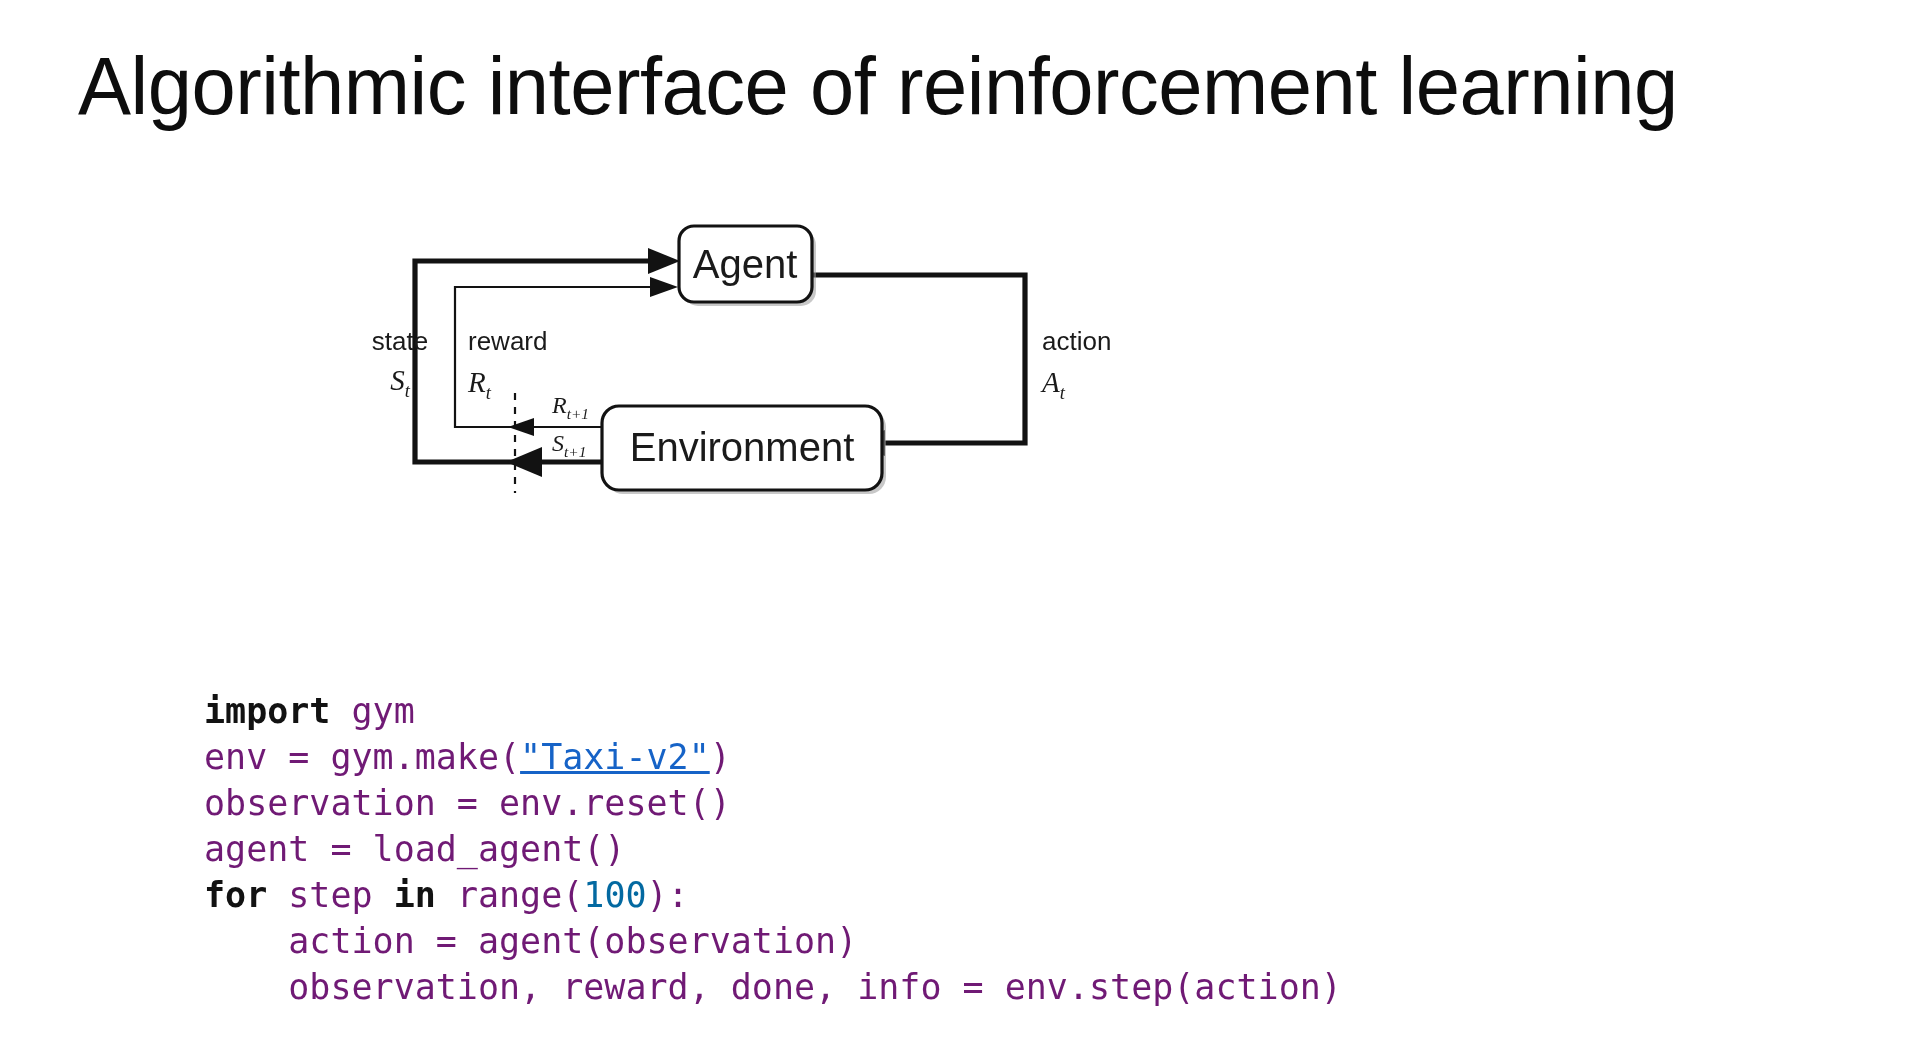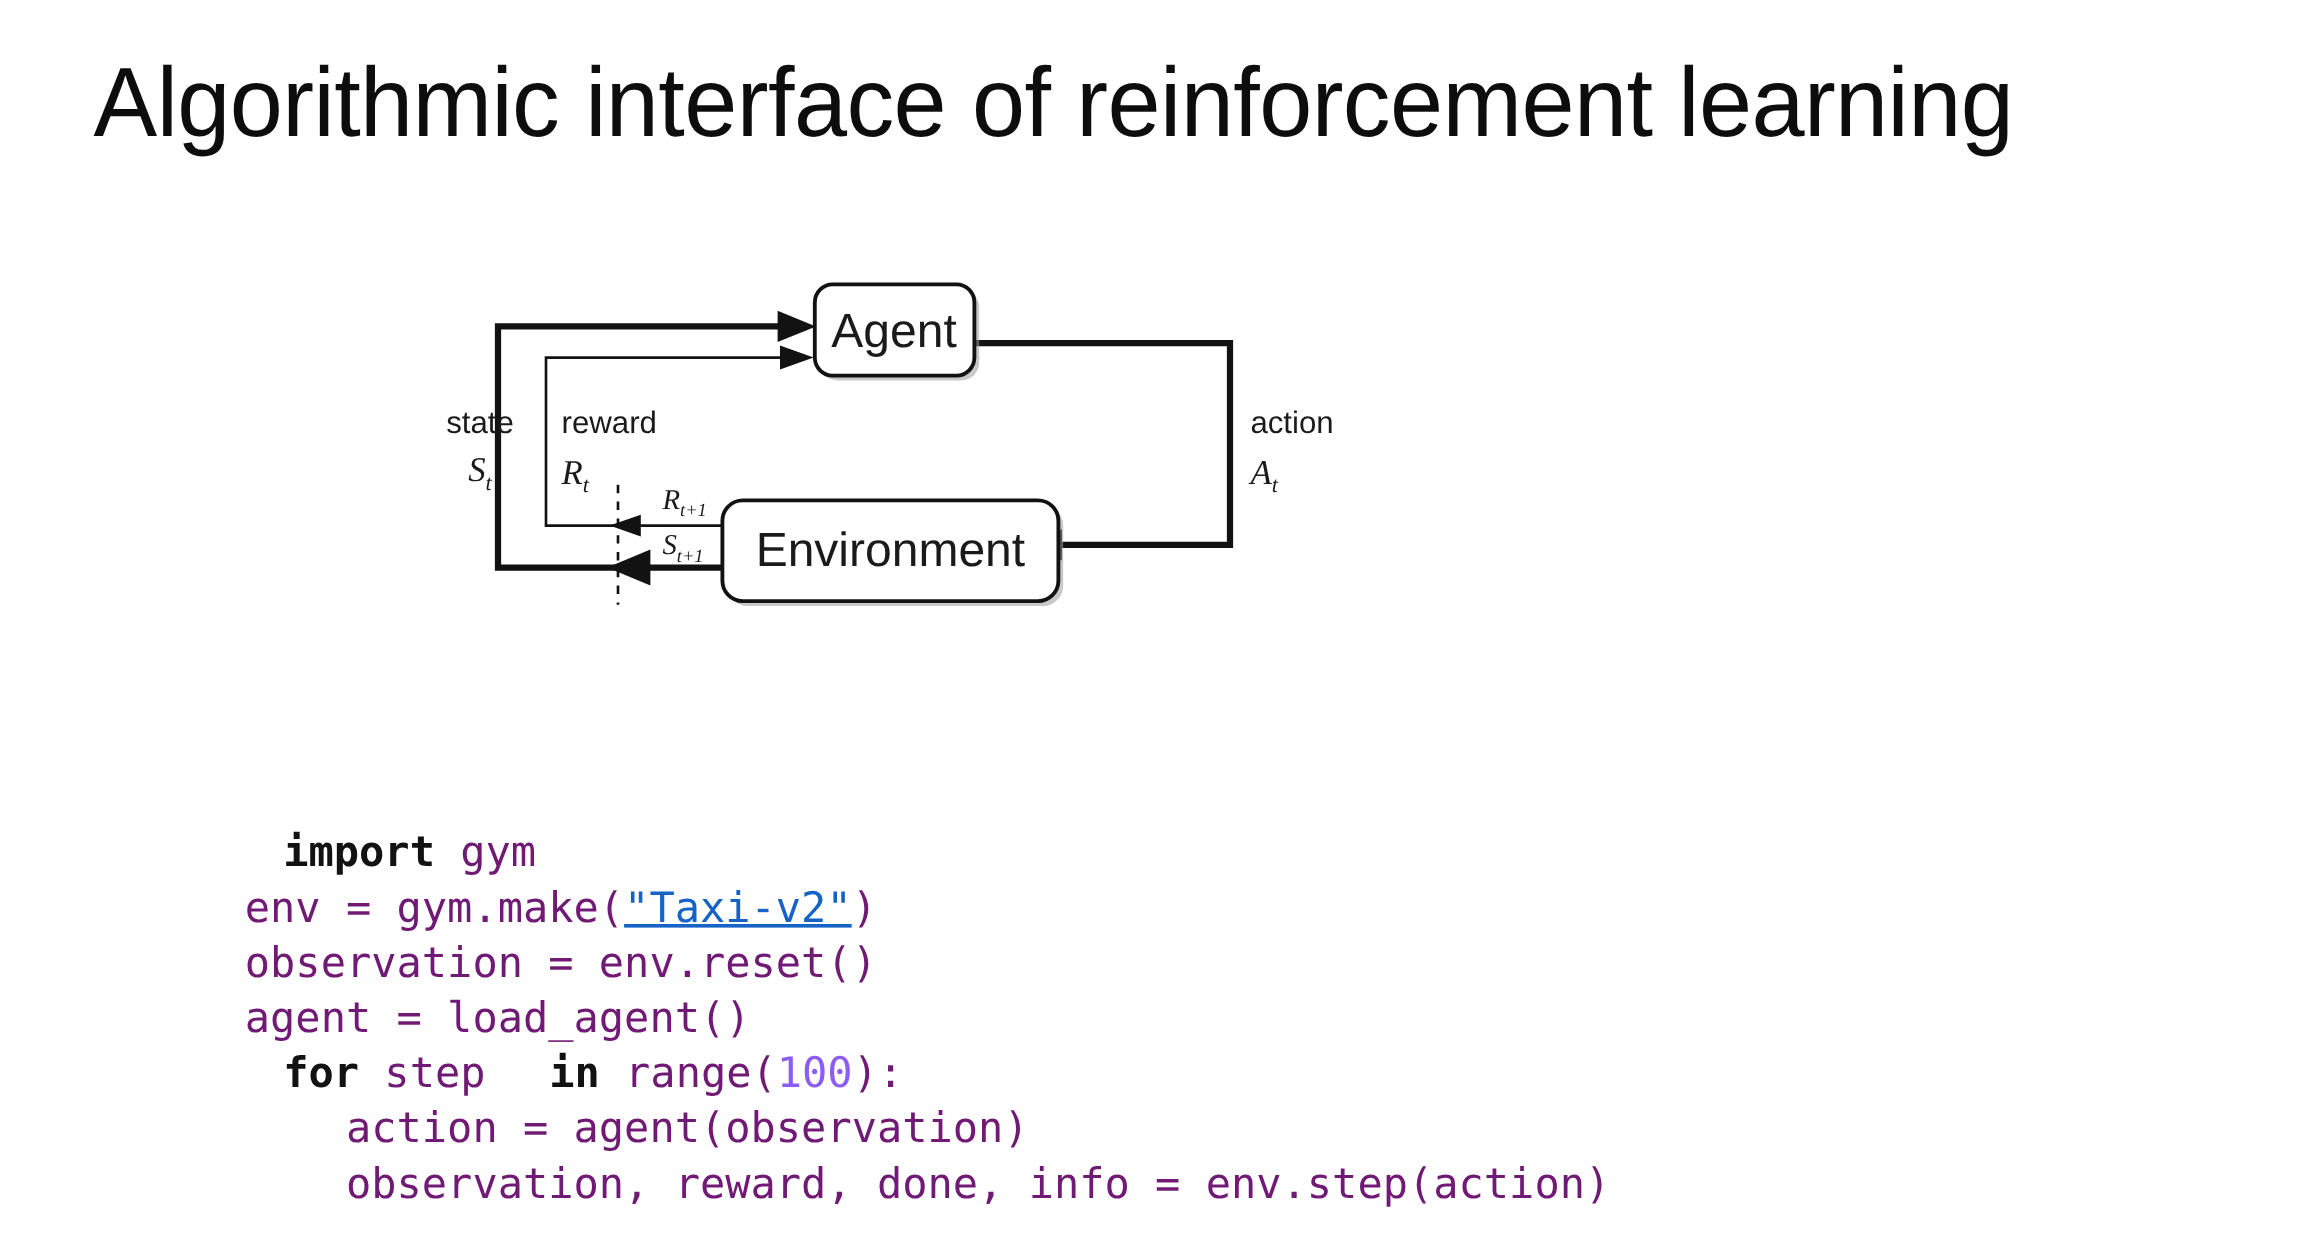--- a/index.html
+++ b/index.html
@@ -31,21 +31,21 @@
     color: #0d0d0d;
     white-space: nowrap;
     transform: scaleX(0.97);
     transform-origin: left center;
   }
 
   
   .diagram {
     position: absolute;
     left: 380px;
-    top: 226px;
+    top: 215px;
     width: 820px;
     height: 310px;
   }
   .diagram svg {
     display: block;
     width: 820px;
     height: 310px;
     overflow: visible;
   }
   .node-box {
@@ -112,22 +112,22 @@
     left: 204px;
     top: 688px;
     font-family: "DejaVu Sans Mono", "Liberation Mono", monospace;
     font-size: 35px;
     line-height: 46px;
     color: #2b2b2b;
     white-space: pre;
     letter-spacing: 0px;
   }
   .code-line { display: block; height: 46px; }
-  .tok-kw   { font-weight: 700; color: #121212; margin-left: 32px; }
-  .tok-num  { color: #8b5cf6; }
+  .tok-kw   { font-weight: 700; color: #121212; }
+  .tok-num  { color: #0369a1; }
   .tok-link { color: #1663c7; text-decoration: underline; }
   .tok-plain{ color: #701a75; }
 </style>
 </head>
 <body>
 
 <div class="slide-title">Algorithmic interface of reinforcement learning</div>
 
 <div class="diagram">
   <svg viewBox="0 0 820 310" xmlns="http://www.w3.org/2000/svg">

